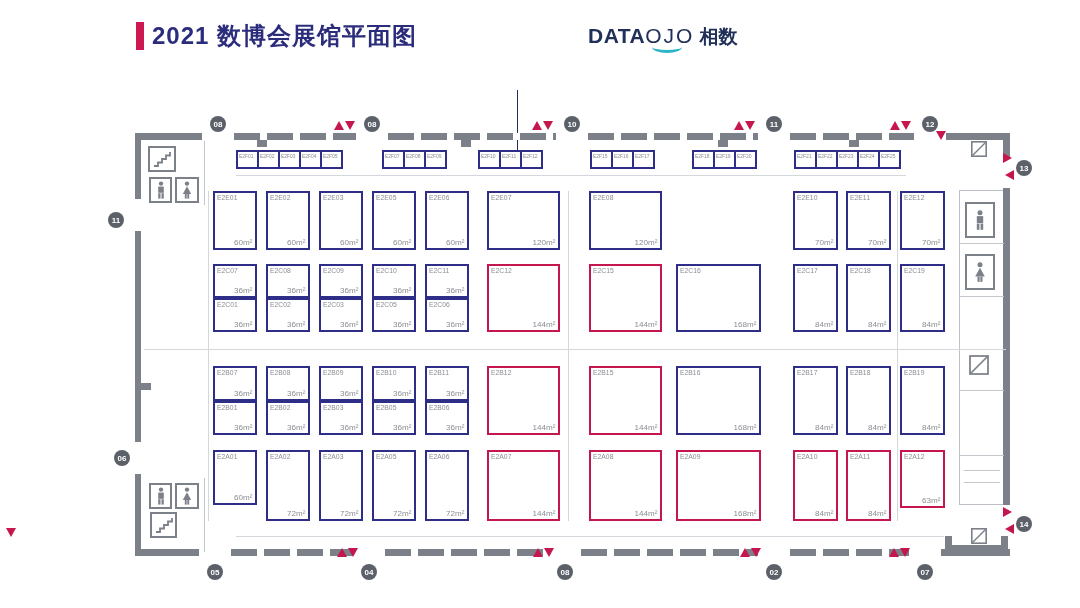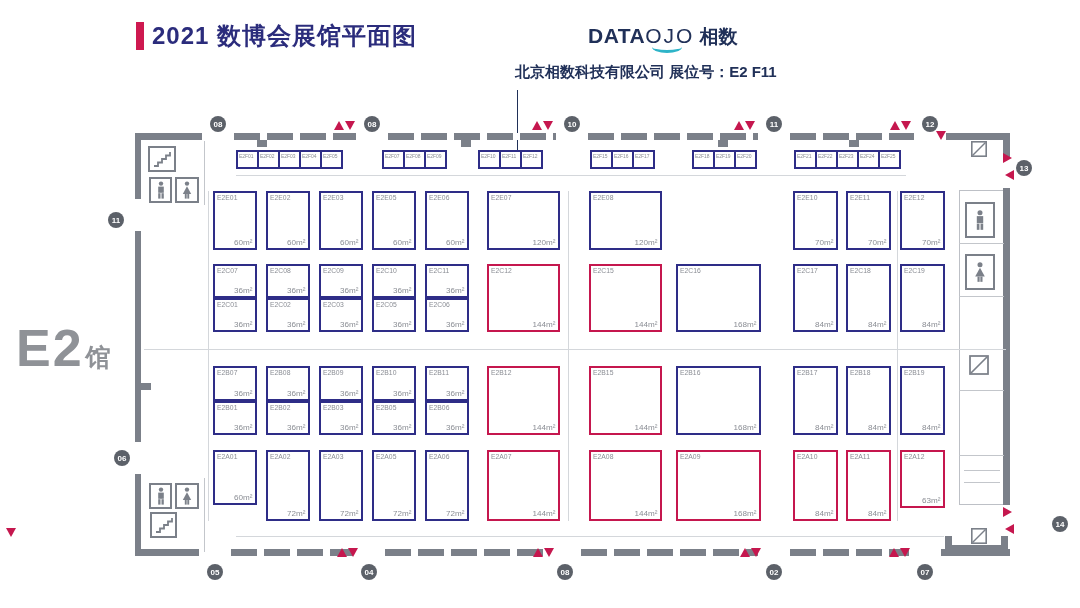--- a/index.html
+++ b/index.html
@@ -53,27 +53,22 @@
 <div id="canvas">
 
   <div class="tbar"></div>
   <div class="title">2021 数博会展馆平面图</div>
   <div id="logo">
     <span class="l1">DATA</span>
     <span class="l2">OJO</span>
     <span class="arc"></span>
     <span class="l3">相数</span>
   </div>
-  <div class="annot">北京相数科技有限公司 展位号：E2 F11</div>
   <div class="leader"></div>
 
-  <div class="hallname">
-    <span class="main">E2</span>
-    <span class="suffix">馆</span>
-  </div>
 
   <div id="plan">
 
     <div class="ubox" style="left:144px;top:146px;width:28px;height:26px">
       <svg width="20" height="18" viewBox="0 0 20 18">
           <path d="M2 16 h4 v-3.5 h4 v-3.5 h4 v-3.5 h4 V2" fill="none" stroke="#7B8089" stroke-width="1.8"></path>
         </svg>
     </div>
     <div class="ubox" style="left:145px;top:177px;width:23px;height:26px">
       <svg width="14" height="18" viewBox="0 0 14 18">
@@ -213,21 +208,21 @@
       <div class="tri down" style="left: 896px; top: 548px;"></div>
       <div class="tri down" style="left: 2px; top: 528px;"></div>
       <div class="gate" style="left: 206px; top: 116px;">08</div>
       <div class="gate" style="left: 360px; top: 116px;">08</div>
       <div class="gate" style="left: 560px; top: 116px;">10</div>
       <div class="gate" style="left: 762px; top: 116px;">11</div>
       <div class="gate" style="left: 918px; top: 116px;">12</div>
       <div class="gate" style="left: 104px; top: 212px;">11</div>
       <div class="gate" style="left: 110px; top: 450px;">06</div>
       <div class="gate" style="left: 1012px; top: 160px;">13</div>
-      <div class="gate" style="left: 1012px; top: 516px; margin-left: 36px;">14</div>
+      <div class="gate" style="left: 1012px; top: 516px;">14</div>
       <div class="gate" style="left: 203px; top: 564px;">05</div>
       <div class="gate" style="left: 357px; top: 564px; border-radius: 8px;">04</div>
       <div class="gate" style="left: 553px; top: 564px;">08</div>
       <div class="gate" style="left: 762px; top: 564px;">02</div>
       <div class="gate" style="left: 913px; top: 564px;">07</div>
       <div class="fgroup" style="left: 232px; top: 150px;">
         <div class="fbooth">
           <span>E2F01</span>
         </div>
         <div class="fbooth">

